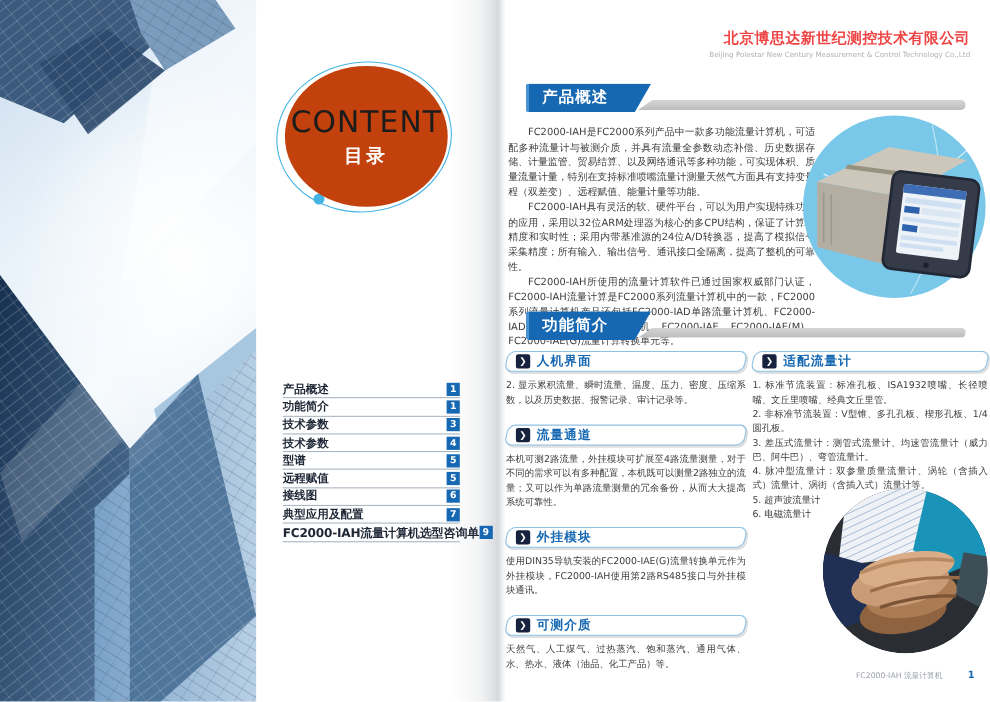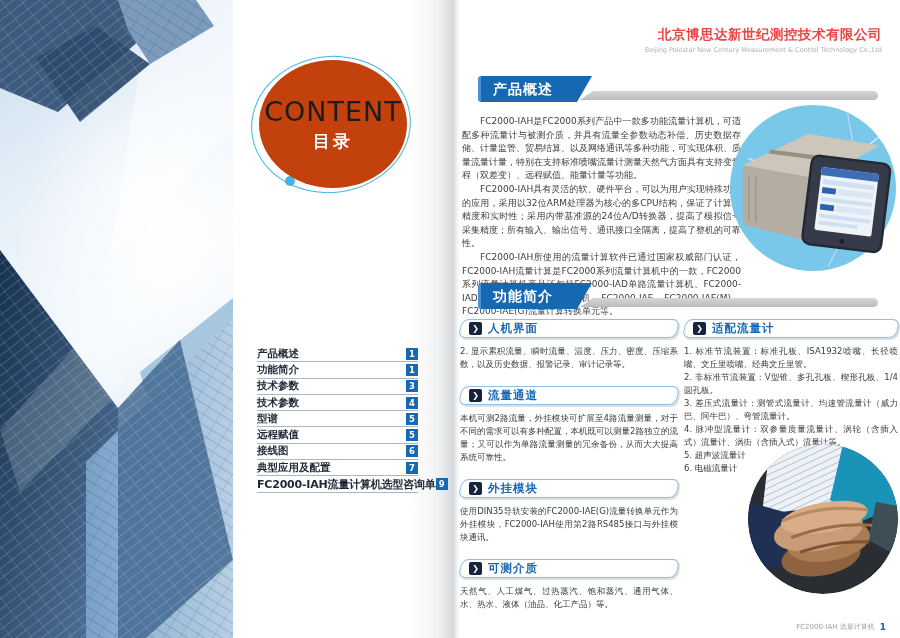--- a/index.html
+++ b/index.html
@@ -60,21 +60,21 @@
   .pill > * { transform:skewX(12deg); }
   .pill-sq { width:13px; height:13px; background:#17233E; color:#fff; font-size:8px; border-radius:2px;
              display:flex; align-items:center; justify-content:center; flex:0 0 auto; }
   .pill-title { color:#1668B2; font-weight:bold; font-size:11.5px; letter-spacing:1px; }
   .sub-line { font-size:8.5px; line-height:13px; color:#3c3c3c; text-align:justify; }
   .gap-block { margin-bottom:15px; }
 
   .hands-circle { position:absolute; left:748px; top:444px; width:150px; height:150px; border-radius:50%; overflow:hidden; }
 
   
-  .footer { position:absolute; right:14px; top:622px; display:flex; align-items:center; gap:5px; }
+  .footer { position:absolute; right:14px; top:609px; display:flex; align-items:center; gap:23px; }
   .footer-label { font-size:7px; color:#9aa0a8; }
   .footer-page { font-size:9px; font-weight:bold; color:#1668B2; }
 </style>
 </head>
 <body>
 
 <div class="canvas">
 
   <div class="photo-strip">
     <svg width="233" height="638" viewBox="0 0 233 638" preserveAspectRatio="none">

